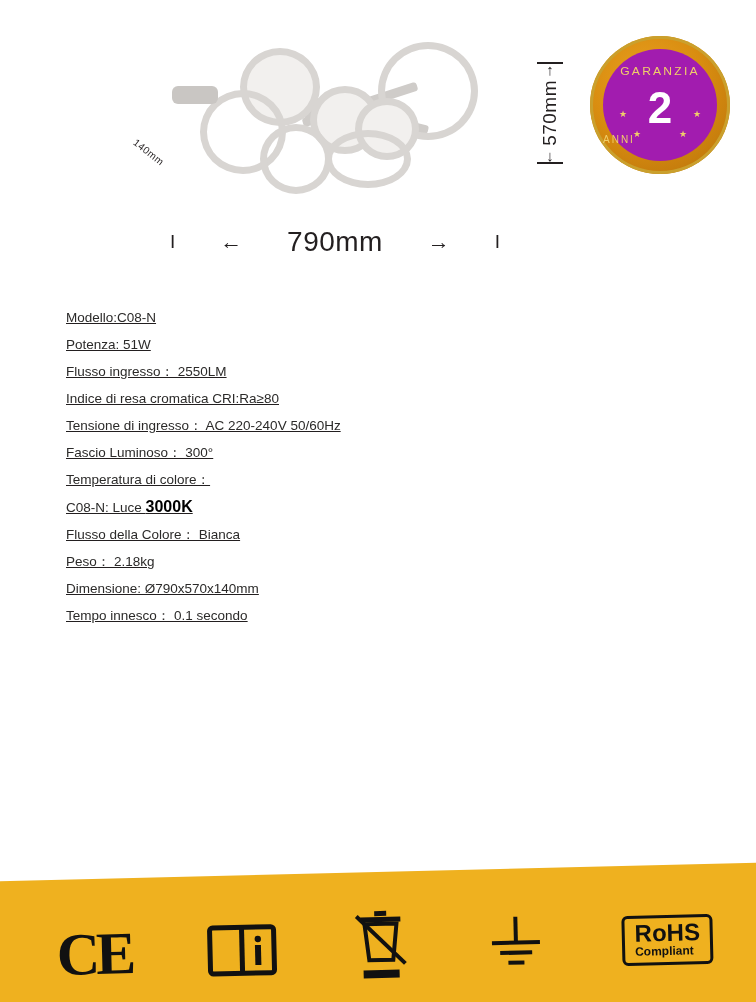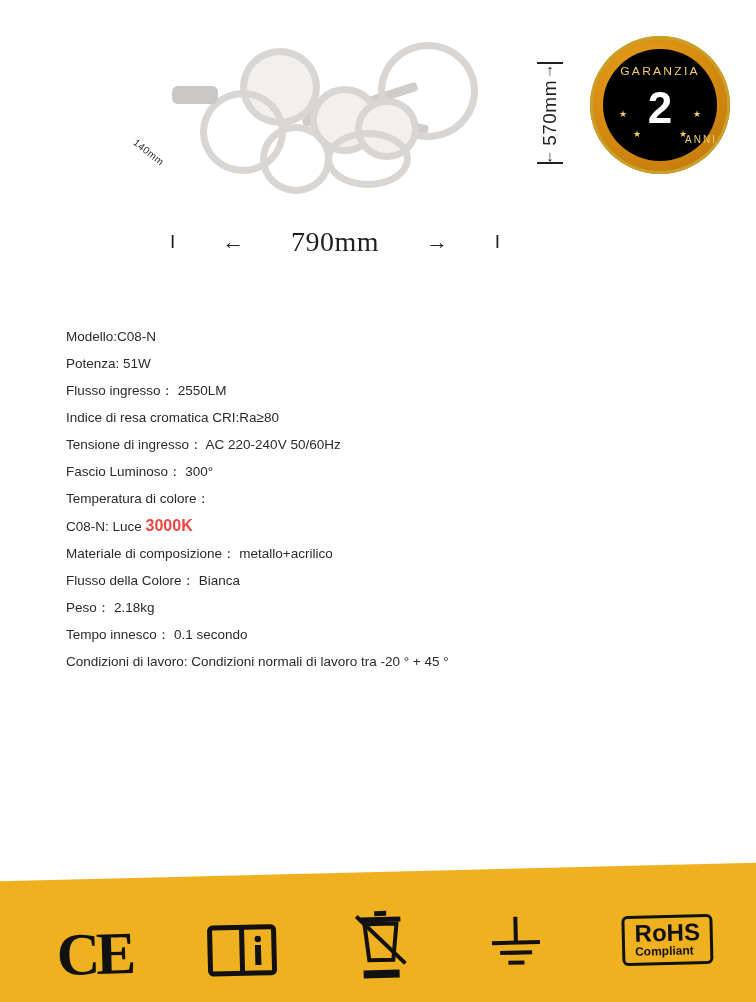--- a/index.html
+++ b/index.html
@@ -103,21 +103,20 @@
   #dim-horizontal .endbar {
     font-size: 19px;
     font-weight: 300;
   }
   #dim-horizontal .arr {
     font-size: 22px;
   }
   #dim-horizontal .hlabel {
     font-size: 28px;
     letter-spacing: 0.5px;
-    font-family: Liberation Serif, serif;
   }
 
   
   #dim-diagonal {
     position: absolute;
     left: 110px;
     top: 158px;
     width: 90px;
     height: 60px;
     transform: rotate(38deg);
@@ -139,21 +138,21 @@
     position: absolute;
     inset: 0;
     border-radius: 50%;
     background: radial-gradient(circle at 40% 32%, #e8a020 0%, #d98d10 45%, #b6700a 100%);
     box-shadow: 0 0 0 3px #caa02d inset;
   }
   #warranty-badge .badge-inner {
     position: absolute;
     left: 13px; top: 13px; right: 13px; bottom: 13px;
     border-radius: 50%;
-    background: #000000;
+    background: #a21caf;
     display: flex;
     align-items: center;
     justify-content: center;
     flex-direction: column;
   }
   #warranty-badge .badge-top-text {
     position: absolute;
     top: 16px;
     left: 0; right: 0;
     text-align: center;
@@ -166,48 +165,49 @@
     color: #ffffff;
     font-size: 44px;
     font-weight: 700;
     line-height: 44px;
     margin-top: 6px;
   }
   #warranty-badge .badge-bottom-text {
     position: absolute;
     bottom: 16px;
     left: 0; right: 0;
-    text-align: right;
+    text-align: left;
     color: #f0cf6a;
     font-size: 10px;
     letter-spacing: 2px;
   }
   #warranty-badge .star {
     position: absolute;
     color: #f0cf6a;
     font-size: 9px;
   }
 
   
   #spec-list {
     position: absolute;
     left: 66px;
-    top: 323px;
+    top: 304px;
     width: 640px;
+    text-decoration: underline;
   }
   .spec-line {
     font-size: 13.5px;
     line-height: 27px;
     color: #2b2a29;
     white-space: nowrap;
   }
   .spec-line .hl {
     font-weight: 700;
     font-size: 16px;
-    color: #ef4444;
+    color: #000000;
   }
 
   
   #cert-band {
     position: absolute;
     left: -20px;
     top: 872px;
     width: 800px;
     height: 150px;
     background: #efb11f;
@@ -312,25 +312,24 @@
 
 <div id="spec-list">
   <div class="spec-line"><span>Modello:C08-N</span></div>
   <div class="spec-line"><span>Potenza:  51W</span></div>
   <div class="spec-line"><span>Flusso ingresso：  2550LM</span></div>
   <div class="spec-line"><span>Indice di resa cromatica CRI:Ra≥80</span></div>
   <div class="spec-line"><span>Tensione di ingresso：  AC 220-240V  50/60Hz</span></div>
   <div class="spec-line"><span>Fascio Luminoso：  300°</span></div>
   <div class="spec-line"><span>Temperatura di colore：</span></div>
   <div class="spec-line"><span>C08-N: Luce </span><span class="hl">3000K</span></div>
-  <div class="spec-line"><span>Materiale di composizione：  metallo+acrilico</span></div>
   <div class="spec-line"><span>Flusso della Colore：  Bianca</span></div>
   <div class="spec-line"><span>Peso：  2.18kg</span></div>
+  <div class="spec-line"><span>Dimensione: Ø790x570x140mm</span></div>
   <div class="spec-line"><span>Tempo innesco：  0.1 secondo</span></div>
-  <div class="spec-line"><span>Condizioni di lavoro:  Condizioni normali di lavoro tra -20 ° + 45 °</span></div>
 </div>
 
 <div id="cert-band">
   <div class="band-inner">
 
     <div class="cert-item">
       <span class="ce-mark">CE</span>
     </div>
 
     <div class="cert-item">

